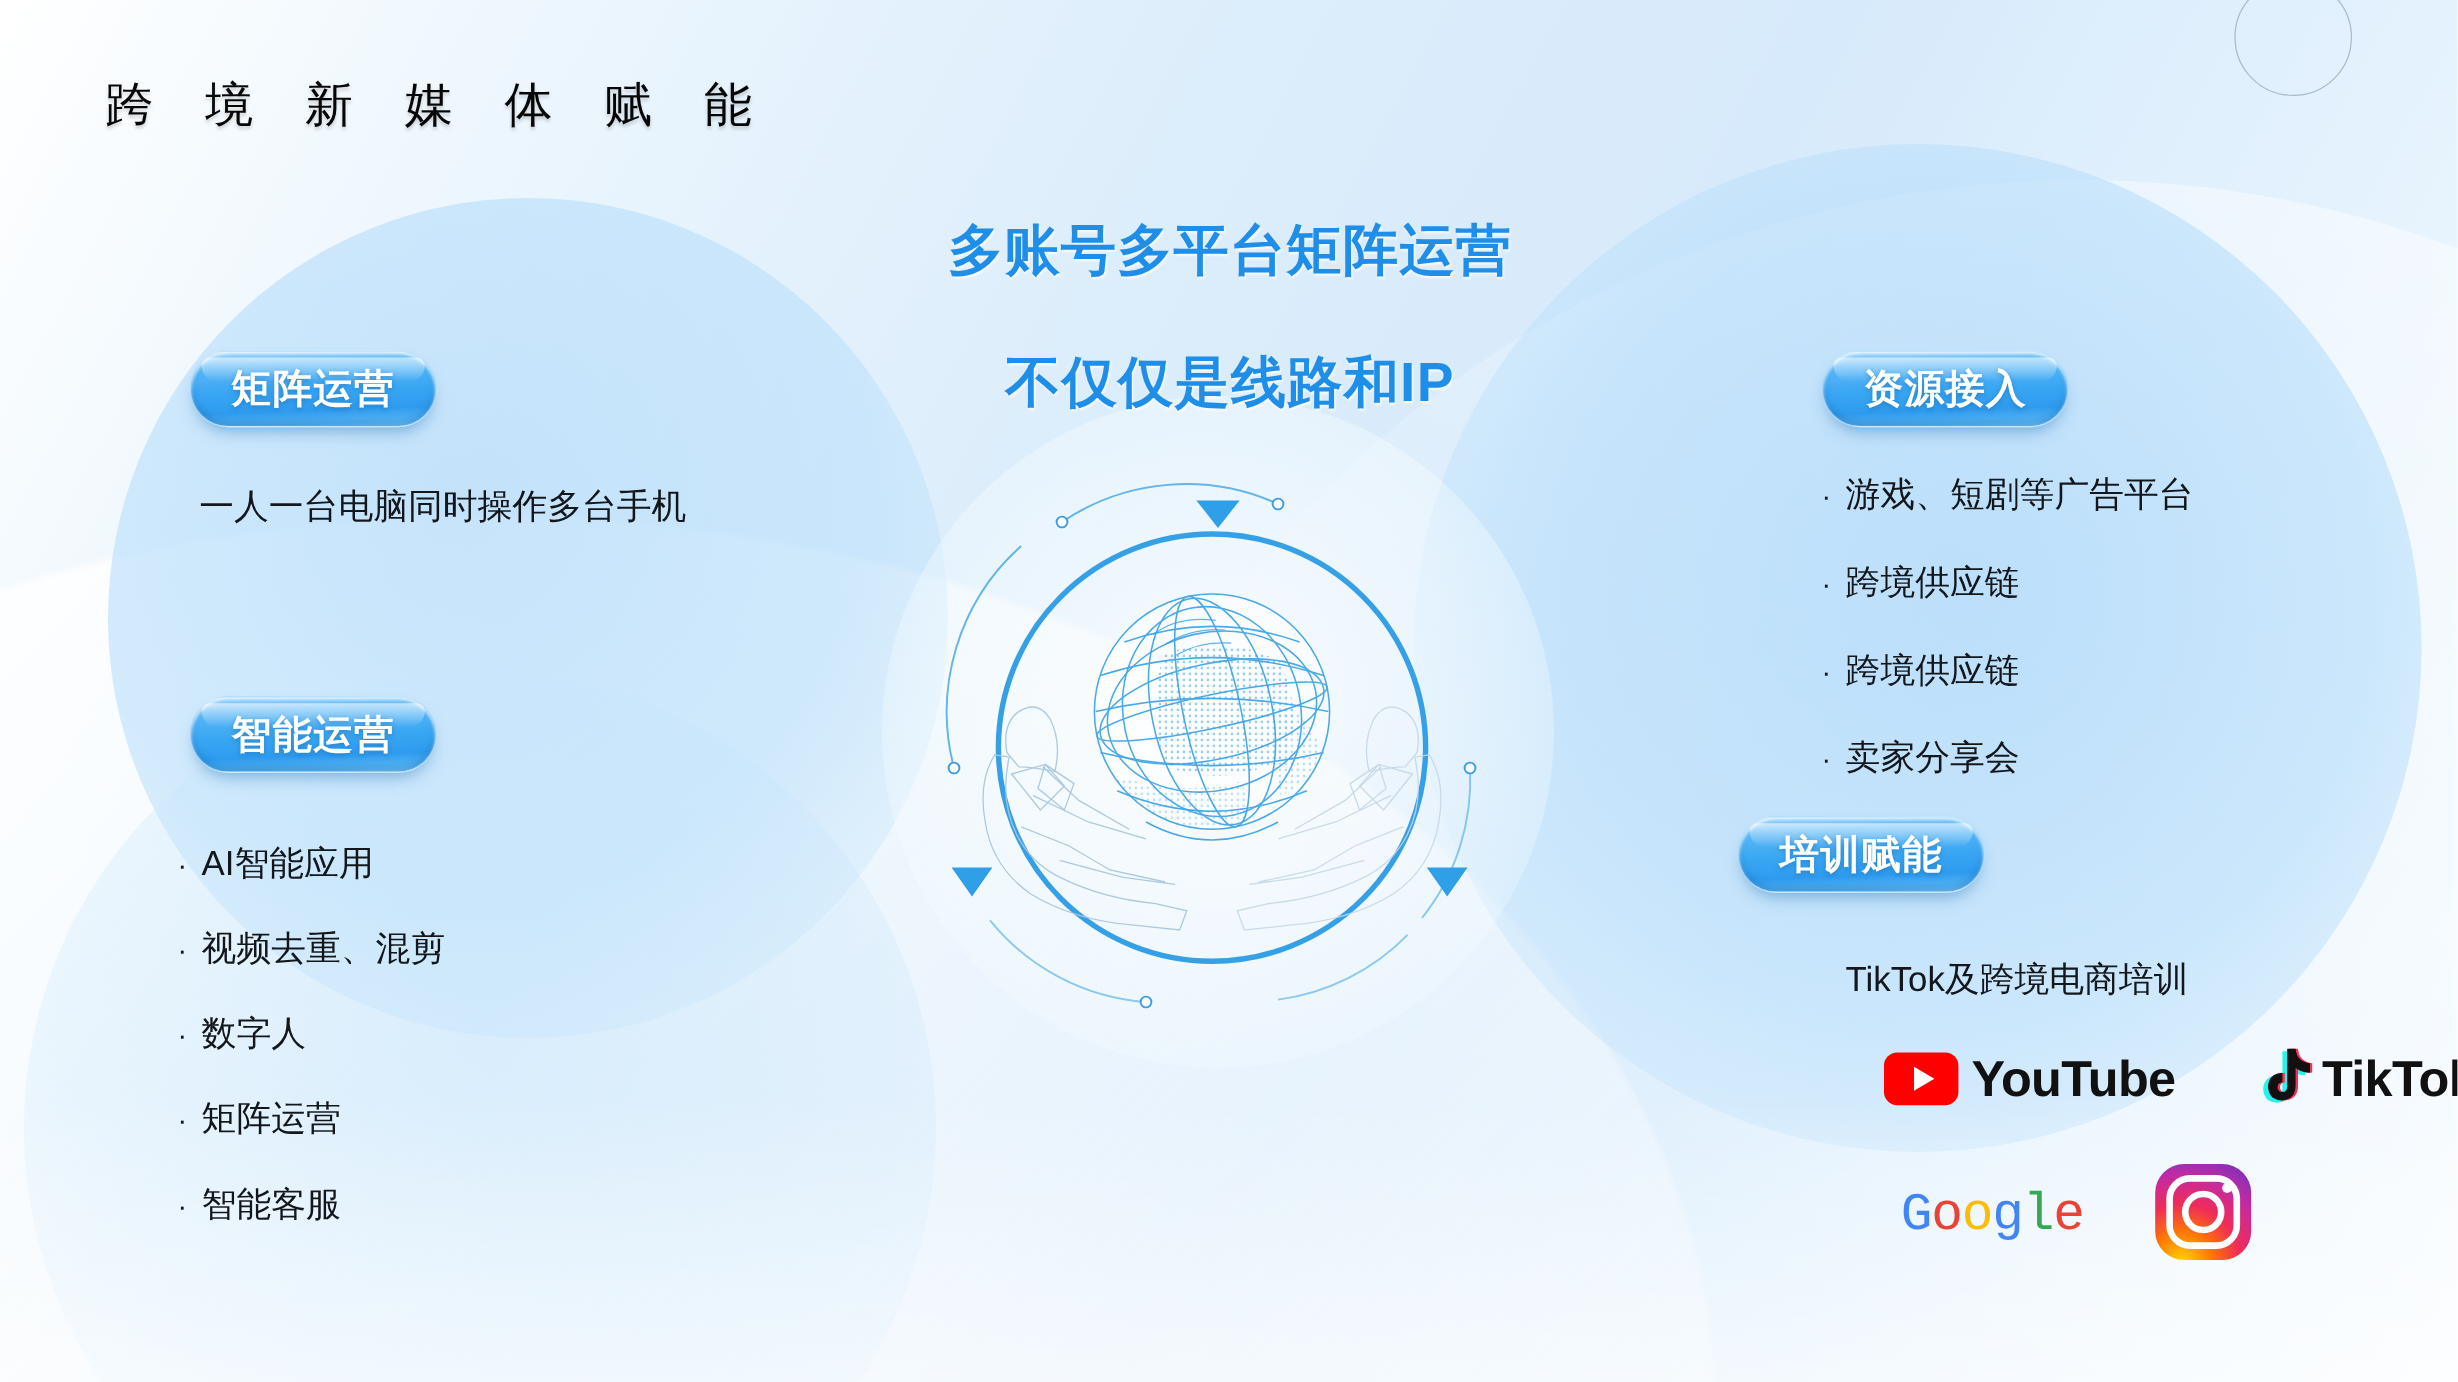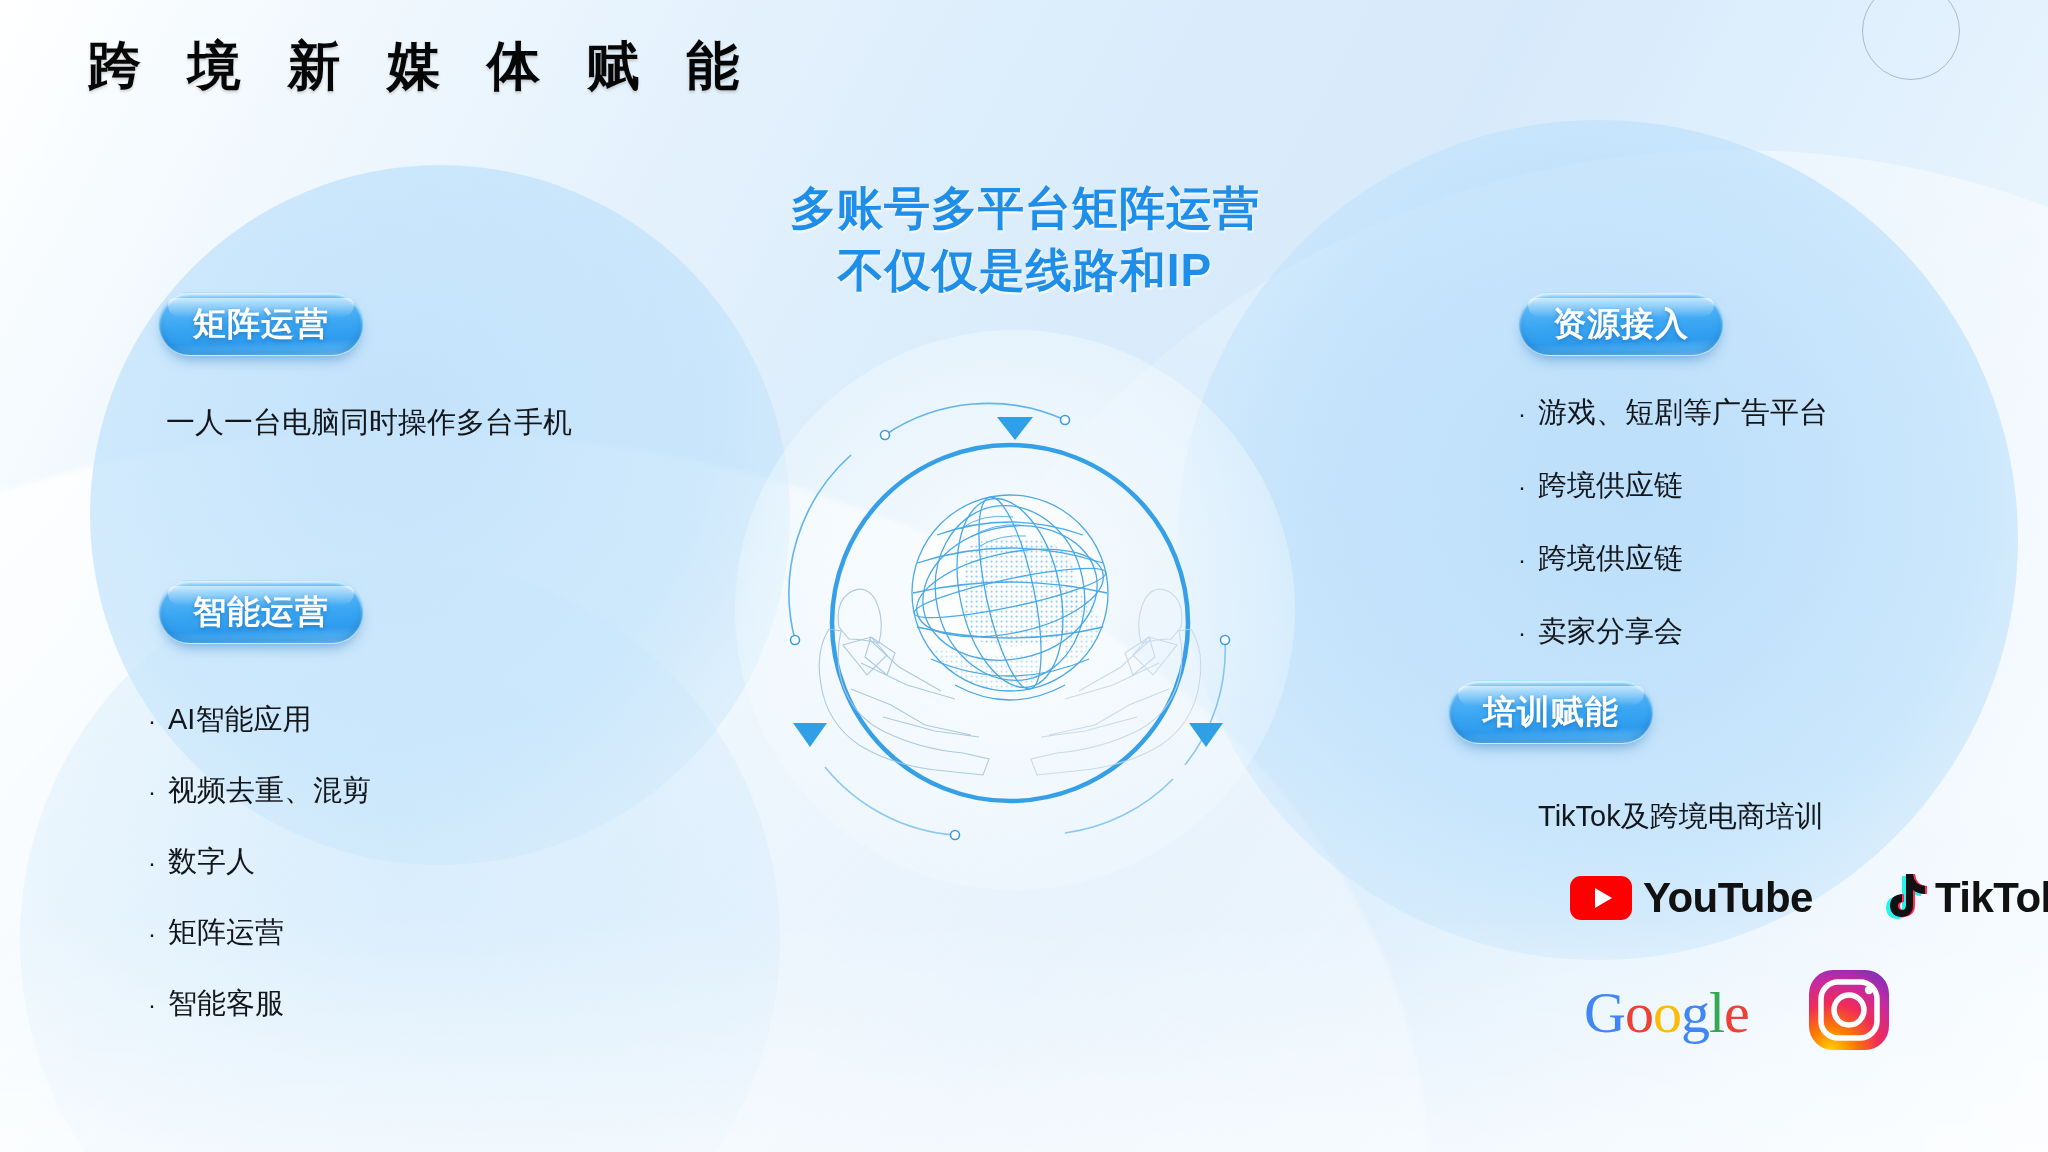--- a/index.html
+++ b/index.html
@@ -112,23 +112,23 @@
     height: 96px;
     border-radius: 50%;
     border: 1.6px solid rgba(120,140,160,0.55);
     pointer-events: none;
   }
 
   
   .main-title {
     position: absolute;
     left: 88px;
-    top: 31px;
-    font-size: 53px;
-    font-weight: 700;
+    top: 60px;
+    font-size: 40px;
+    font-weight: 400;
     color: #060606;
     letter-spacing: 16px;
     white-space: nowrap;
     text-shadow: 0 2px 3px rgba(0,0,0,0.18);
   }
 
   
   .center-head {
     position: absolute;
     left: 560px;
@@ -138,20 +138,21 @@
   }
   .center-head .line1 {
     font-size: 46px;
     font-weight: 900;
     color: #1f8ee8;
     letter-spacing: 1px;
     text-shadow: 1px 2px 2px rgba(255,255,255,0.85);
     white-space: nowrap;
   }
   .center-head .line2 {
+    margin-top: 48px;
     font-size: 46px;
     font-weight: 900;
     color: #1f8ee8;
     letter-spacing: 1px;
     text-shadow: 1px 2px 2px rgba(255,255,255,0.85);
     white-space: nowrap;
   }
 
   
   .pill {
@@ -263,22 +264,22 @@
   }
   .tt-logo { display: flex; align-items: center; }
   .tt-text {
     font-size: 42px;
     font-weight: 900;
     color: #111111;
     letter-spacing: -0.5px;
     margin-left: 8px;
   }
   .google-text {
-    font-family: Liberation Serif, serif;
-    font-size: 58px;
+    font-family: Liberation Mono, monospace;
+    font-size: 44px;
     font-weight: 400;
     letter-spacing: -1px;
   }
   .google-text .g1 { color: #4285f4; }
   .google-text .o1 { color: #ea4335; }
   .google-text .o2 { color: #fbbc05; }
   .google-text .g2 { color: #4285f4; }
   .google-text .l  { color: #34a853; }
   .google-text .e  { color: #ea4335; }
 </style>

